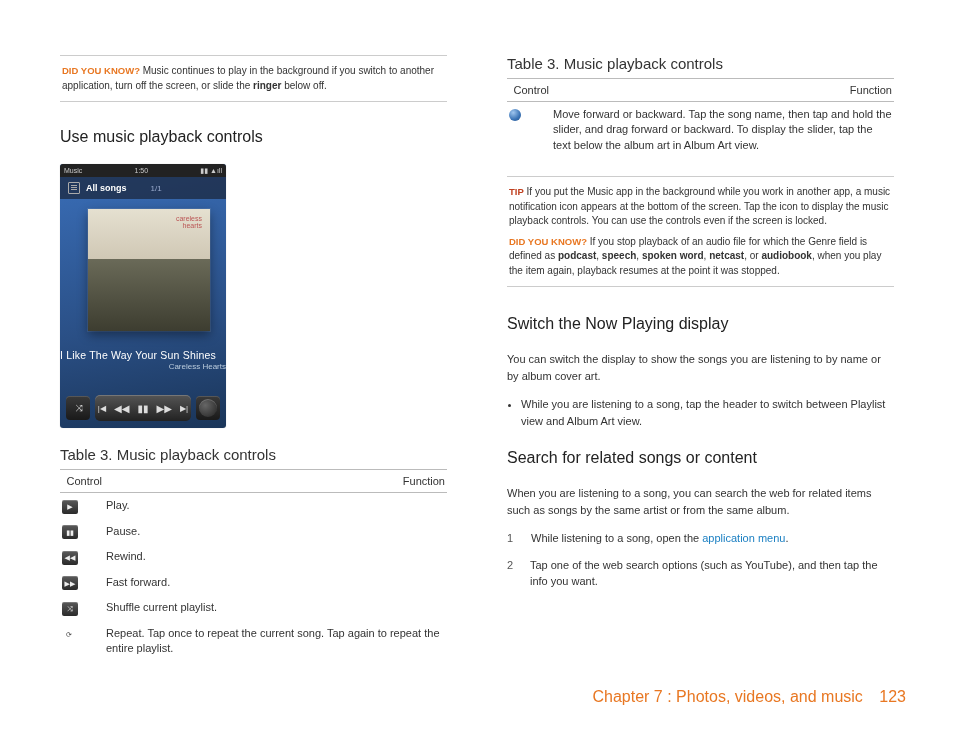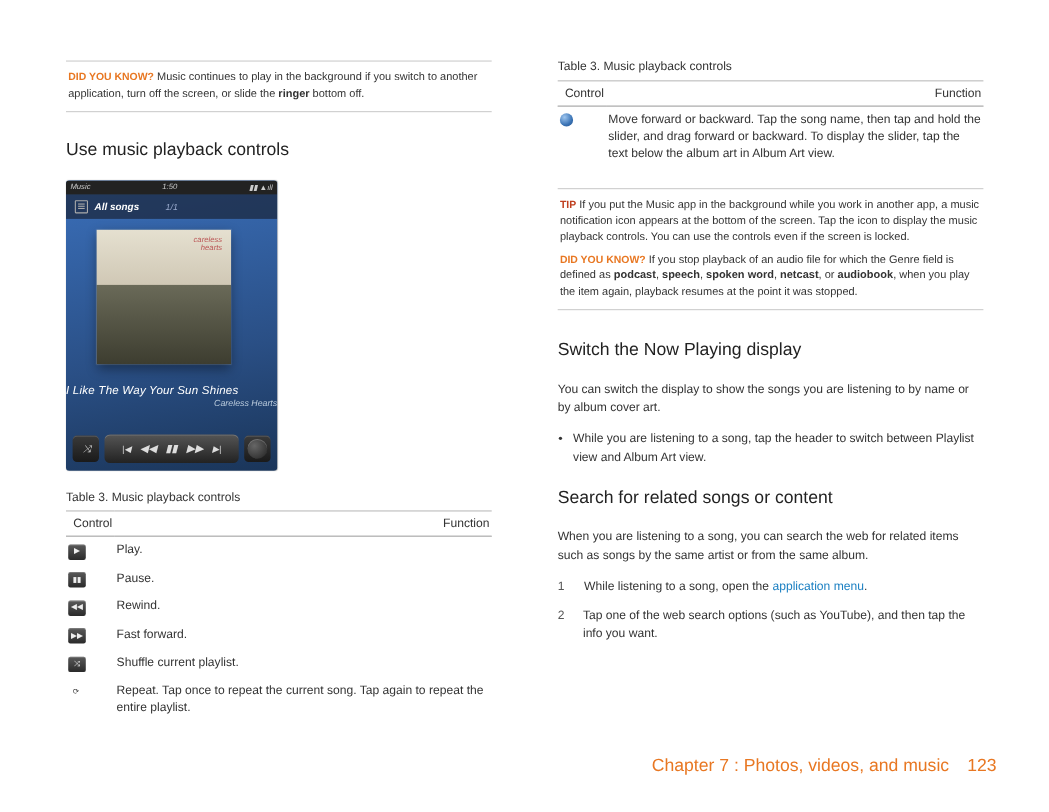--- a/index.html
+++ b/index.html
@@ -45,29 +45,28 @@
       margin: 0 0 6px 0;
     }
     .callout-box p:last-child { margin-bottom: 0; }
     h2.section {
       font-weight: normal;
       font-size: 16px;
       color: #222;
       margin: 0 0 18px 0;
     }
     .phone-screenshot {
-      width: 192px;
+      width: 166px;
       height: 264px;
       background: linear-gradient(170deg, #3a6fba 0%, #2a4f85 60%, #1a3559 100%);
       border-radius: 3px;
       overflow: hidden;
       position: relative;
       margin-bottom: 18px;
       box-shadow: 0 0 1px rgba(0,0,0,0.3);
-      font-style: italic;
     }
     .phone-status {
       height: 13px;
       background: #222;
       color: #ccc;
       font-size: 7px;
       display: flex;
       justify-content: space-between;
       align-items: center;
       padding: 0 4px;
@@ -153,21 +152,21 @@
     }
     .glyph { color:#ddd; font-size:10px; }
     .glyph.sm { font-size:8px; }
     .shuffle-arrows { color:#ddd; font-size:9px; letter-spacing:-2px;}
     .pc-right-circle {
       width:18px; height:18px; border-radius:50%;
       background: radial-gradient(circle at 35% 35%, #666, #222);
       box-shadow: inset 0 1px 0 rgba(255,255,255,0.2);
     }
 
-    .tbl-title { font-size: 11px; margin: 0 0 6px 0; color:#333;}
+    .tbl-title { font-size: 15px; margin: 0 0 6px 0; color:#333;}
     .control-table {
       width: 100%;
       border-collapse: collapse;
       font-size: 11px;
     }
     .control-table thead th {
       text-align: right;
       font-weight: normal;
       padding: 5px 2px;
       border-top: 1px solid #bbb;
@@ -220,21 +219,21 @@
   </style>
 </head>
 <body>
 
 <div class="page">
 
   <div class="col">
     <div class="callout-box">
       <p>
         <span class="hl-orange">DID YOU KNOW?</span>
-        <span>Music continues to play in the background if you switch to another application, turn off the screen, or slide the </span><b>ringer</b><span> bottom off.</span>
+        <span>Music continues to play in the background if you switch to another application, turn off the screen, or slide the </span><b>ringer</b><span> below off.</span>
       </p>
     </div>
 
     <h2 class="section">Use music playback controls</h2>
 
     <div class="phone-screenshot">
       <div class="phone-status">
         <span>Music</span>
         <span>1:50</span>
         <span>▮▮ ▲ıll</span>

